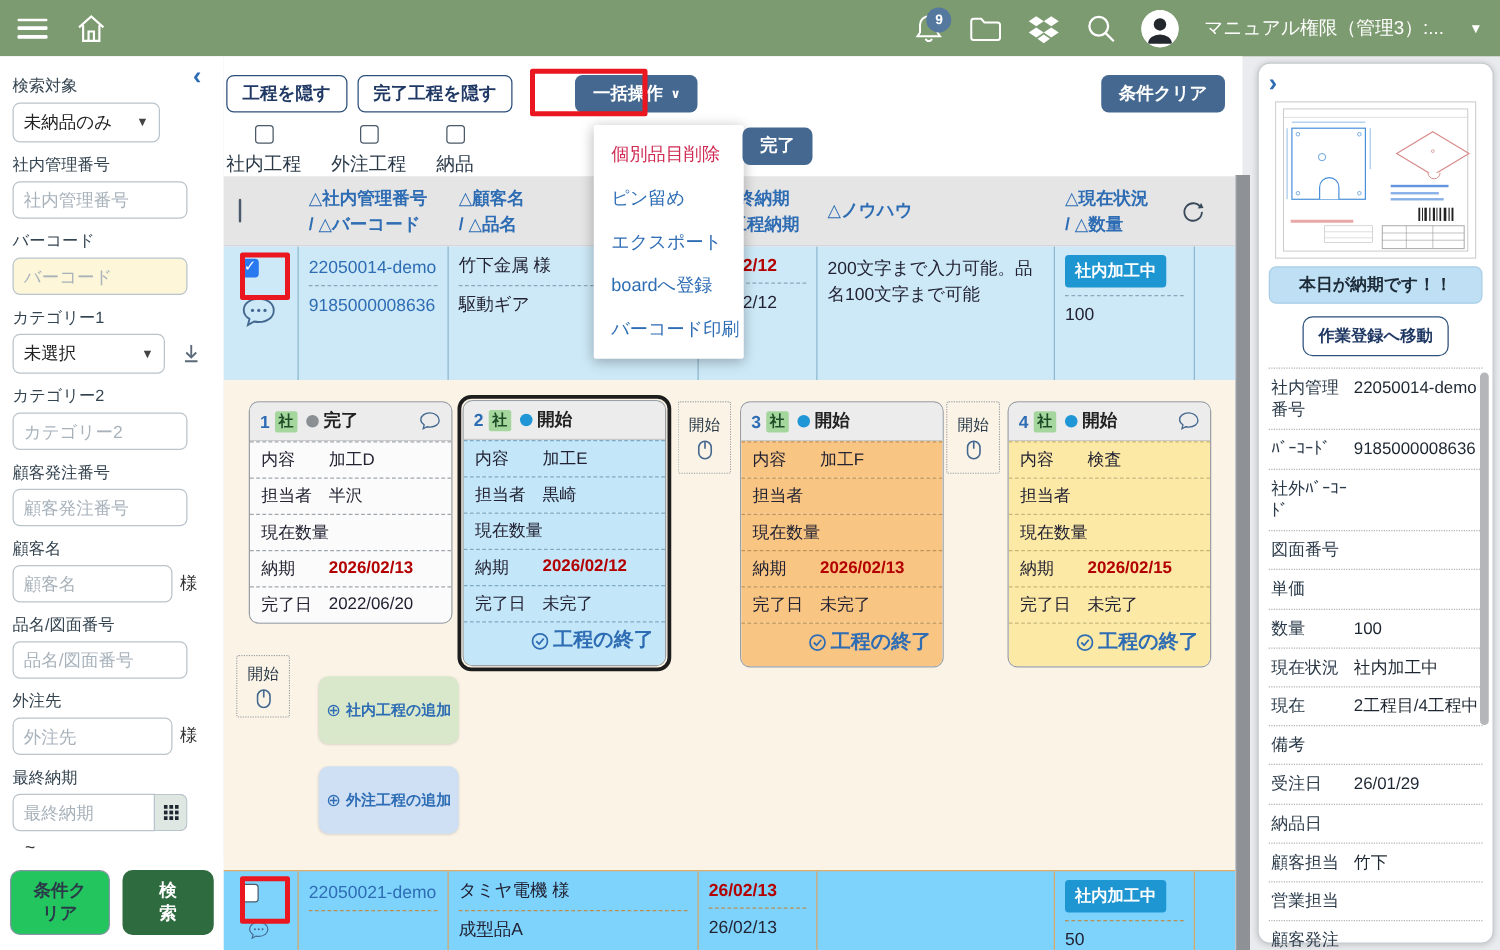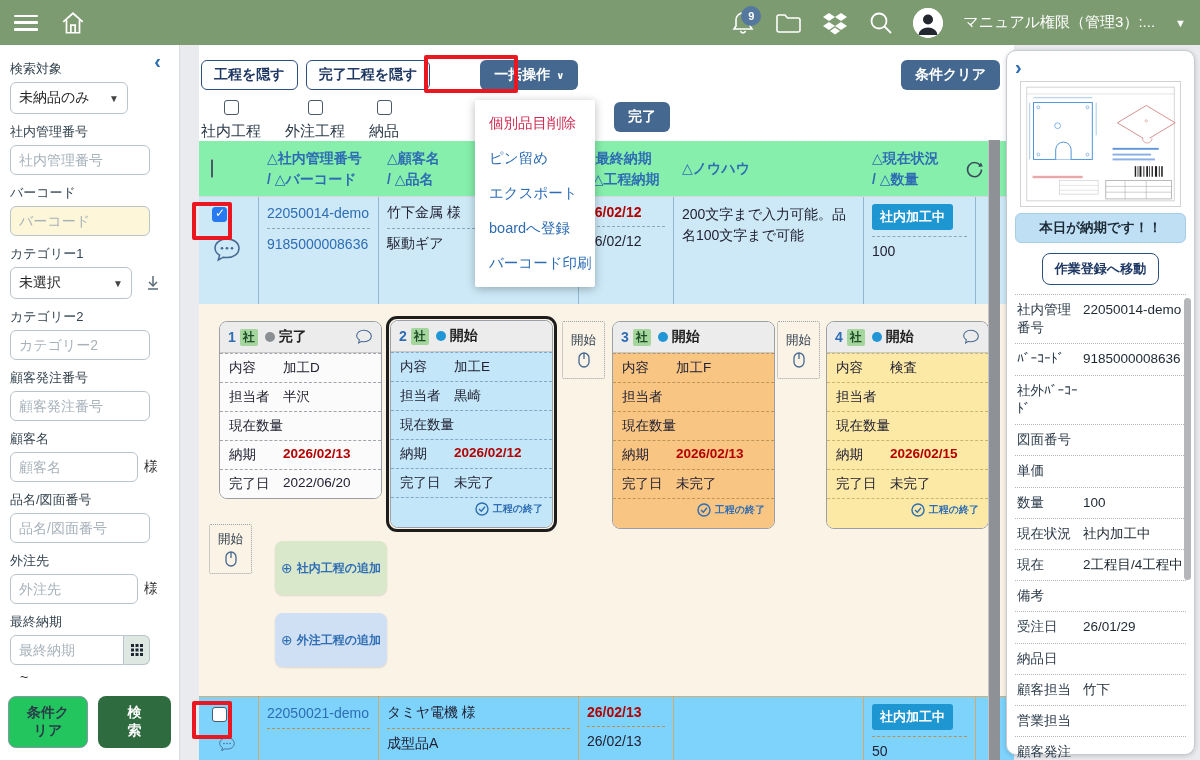--- a/index.html
+++ b/index.html
@@ -43,36 +43,36 @@
   .tilde { font-size:14px; color:#333; margin:4px 0 2px 10px; }
   .dl-icon { margin-left:8px; cursor:pointer; }
   .sb-footer { position:absolute; left:0; bottom:0; width:179px; background:#fff; padding:10px 8px 12px 8px;
     display:flex; gap:10px; align-items:center; }
   .btn-clear { background:#22c55e; border:1px solid #8696a3; border-radius:8px; color:#2b3a49; font-weight:bold;
     font-size:14px; padding:7px 12px; cursor:pointer; font-family:inherit; }
   .btn-search { background:#2e6b3e; border:none; border-radius:8px; color:#fff; font-weight:bold;
     font-size:14px; padding:8px 26px; cursor:pointer; font-family:Liberation Mono, monospace; }
 
   
-  .main { position:absolute; left:199px; top:45px; width:815px; height:715px; background:#fff; }
+  .main { position:absolute; left:179px; top:45px; width:815px; height:715px; background:#fff; }
   .toolbar { display:flex; align-items:center; gap:8px; padding:15px 14px 0 2px; }
   .btn-outline { background:#fff; border:1.5px solid #2c4f7c; border-radius:6px; color:#1f3864;
     font-weight:bold; font-size:14px; padding:5px 12px; cursor:pointer; font-family:inherit; }
   .btn-solid { background:#44688f; border:none; border-radius:6px; color:#fff; font-weight:bold;
     font-size:14px; padding:6px 14px; cursor:pointer; font-family:inherit; }
   .btn-bulk { margin-left:42px; display:inline-flex; align-items:center; gap:6px;justify-content:space-between; }
   .btn-bulk .caret { font-size:10px; }
   .btn-easy { margin-left:auto; }
   .filter-row { display:flex; align-items:center; gap:24px; padding:16px 0 0 2px; height:44px; }
   .cbx-label { display:flex; align-items:center; gap:7px; font-size:15px; color:#2b3a49;flex-direction:column; }
   .cbx { width:15px; height:15px; border:1.5px solid #4a5a68; border-radius:3px; background:#fff; cursor:pointer; flex-shrink:0; }
   .btn-done { position:absolute; left:415px; top:57px; z-index:55; }
 
   
-  .tbl-head { position:relative; margin-top:7px; height:56px; background:#86efac; display:flex; align-items:center; border-bottom:1px solid #d4d8dc; }
+  .tbl-head { position:relative; margin-top:7px; height:56px; background:#e5e5e5; display:flex; align-items:center; border-bottom:1px solid #d4d8dc; }
   .th { color:#2e6db4; font-weight:bold; font-size:14px; line-height:1.45; }
   .col1 { width:60px; flex-shrink:0; padding-left:12px; }
   .col2 { width:120px; flex-shrink:0; padding:0 8px; }
   .col3 { width:200px; flex-shrink:0; padding:0 8px; }
   .col4 { width:95px; flex-shrink:0; padding:0 6px; }
   .col5 { width:190px; flex-shrink:0; padding:0 8px; }
   .col6 { width:112px; flex-shrink:0; padding:0 8px; }
   .col7 { width:25px; flex-shrink:0; }
   .refresh { position:absolute; right:30px; top:19px; cursor:pointer; }
 
@@ -100,21 +100,21 @@
   .c-num { color:#2e6db4; font-weight:bold; font-size:14px; }
   .c-type { background:#a5d69e; color:#1d4d26; font-size:12px; font-weight:bold; padding:0 3px; border-radius:2px; }
   .c-dot { width:10px; height:10px; border-radius:50%; margin-left:3px; }
   .c-dot.gray { background:#8a8f94; } .c-dot.blue { background:#2196d6; }
   .c-status { font-weight:bold; font-size:14px; color:#222; }
   .card-head .comment-icon { margin-left:auto; }
   .c-row { display:flex; padding:5px 9px; font-size:13.5px; color:#223; border-top:1px dashed #9fa6ad; }
   .c-row:first-of-type { border-top:none; }
   .c-label { width:54px; flex-shrink:0; }
   .c-foot { text-align:right; padding:4px 9px 7px 9px; border-top:1px dashed #9fa6ad; }
-  .finish-link { color:#2e6db4; font-weight:bold; font-size:10px; cursor:pointer; display:inline-flex; align-items:center; gap:4px; }
+  .finish-link { color:#2e6db4; font-weight:bold; font-size:16px; cursor:pointer; display:inline-flex; align-items:center; gap:4px; }
   .card.c1 { left:20px; top:17px; }
   .card.c1 .c-row { background:#fbfbfb; }
   .card2-wrap { position:absolute; left:187px; top:12px; border:3px solid #1d1d1d; border-radius:11px; padding:1px; z-index:5; }
   .card.c2 { position:relative; left:0; top:0; }
   .card.c2 .c-row, .card.c2 .c-foot { background:#c3e6f8; border-top-color:#7fa9c4; }
   .card.c3 { left:413px; top:17px; }
   .card.c3 .c-row, .card.c3 .c-foot { background:#f9c583; border-top-color:#bf965a; }
   .card.c4 { left:627px; top:17px; }
   .card.c4 .c-row, .card.c4 .c-foot { background:#fce9a5; border-top-color:#c9b670; }
   .dropzone { position:absolute; border:1.5px dotted #9aa0a6; background:#faf3e6; display:flex; flex-direction:column;

